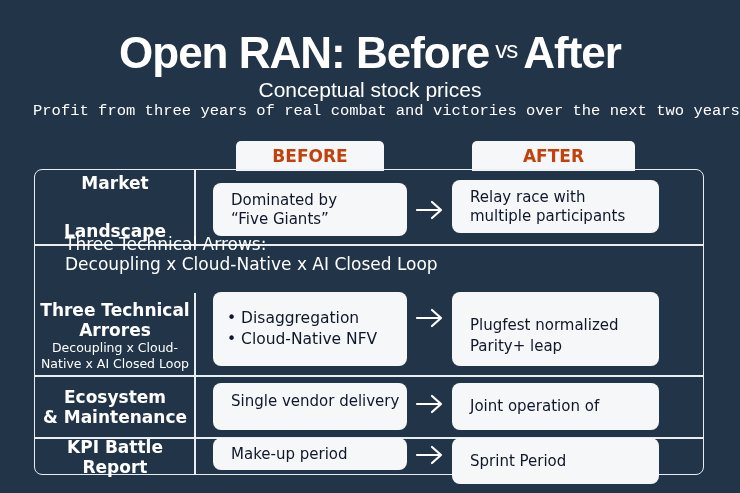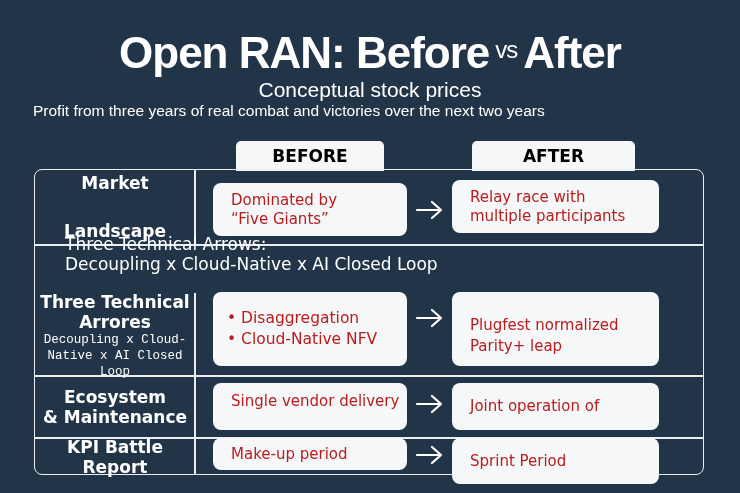--- a/index.html
+++ b/index.html
@@ -17,47 +17,47 @@
     font-family: "Liberation Sans", sans-serif;
   }
   .title .vs { font-size: 24px; font-weight: normal; margin: 0 6px; vertical-align: 10px; }
   .subtitle {
     position: absolute; left: 0; width: 740px; top: 78px;
     text-align: center; font-size: 21px;
     font-family: "Liberation Sans", sans-serif;
   }
   .tagline {
     position: absolute; left: 33px; top: 102px; font-size: 15.5px;
-    font-family: Liberation Sans, sans-serif;
+    font-family: Liberation Mono, monospace;
   }
   .tab {
     position: absolute; top: 141px; height: 30px;
-    background: #f6f7f8; color: #000000;
+    background: #f6f7f8; color: #c2410c;
     border-radius: 5px 5px 0 0;
     font-weight: bold; font-size: 17px; text-align: center; line-height: 31px;
   }
   .tab-before { left: 236px; width: 148px; }
   .tab-after { left: 472px; width: 163px; }
   .frame {
     position: absolute; left: 34px; top: 169px; width: 670px; height: 306px;
     border: 1.5px solid #e8edf2; border-radius: 8px; box-sizing: border-box;
   }
   .hline { position: absolute; left: 34px; width: 670px; height: 1.5px; background: #e8edf2; }
   .vline { position: absolute; left: 194px; width: 1.5px; background: #e8edf2; }
   .label {
     position: absolute; left: 36px; width: 158px;
     text-align: center; font-weight: bold; font-size: 17px; line-height: 20px;
     display: flex; flex-direction: column; justify-content: center; align-items: center;
   }
-  .label .small { font-weight: normal; font-size: 12.5px; line-height: 16px; font-family: Liberation Mono, monospace; }
+  .label .small { font-weight: normal; font-size: 12.5px; line-height: 16px; }
   .span-text {
     position: absolute; left: 53px; top: 234px; font-size: 17px; line-height: 20px; margin-left: 12px;
   }
   .box {
-    position: absolute; background: #f6f7f8; color: #b91c1c;
+    position: absolute; background: #f6f7f8; color: #0f172a;
     border-radius: 8px; font-size: 15px; line-height: 19px;
     display: flex; flex-direction: column; justify-content: center;
     padding-left: 18px; box-sizing: border-box;
   }
   .box.before { left: 213px; width: 194px; }
   .box.after { left: 452px; width: 207px; }
   .box.top { justify-content: flex-start; padding-top: 24px; }
   .bullet { font-size: 15.5px; line-height: 21px; }
   .arrow {
     position: absolute; left: 414px; width: 32px; height: 20px;

